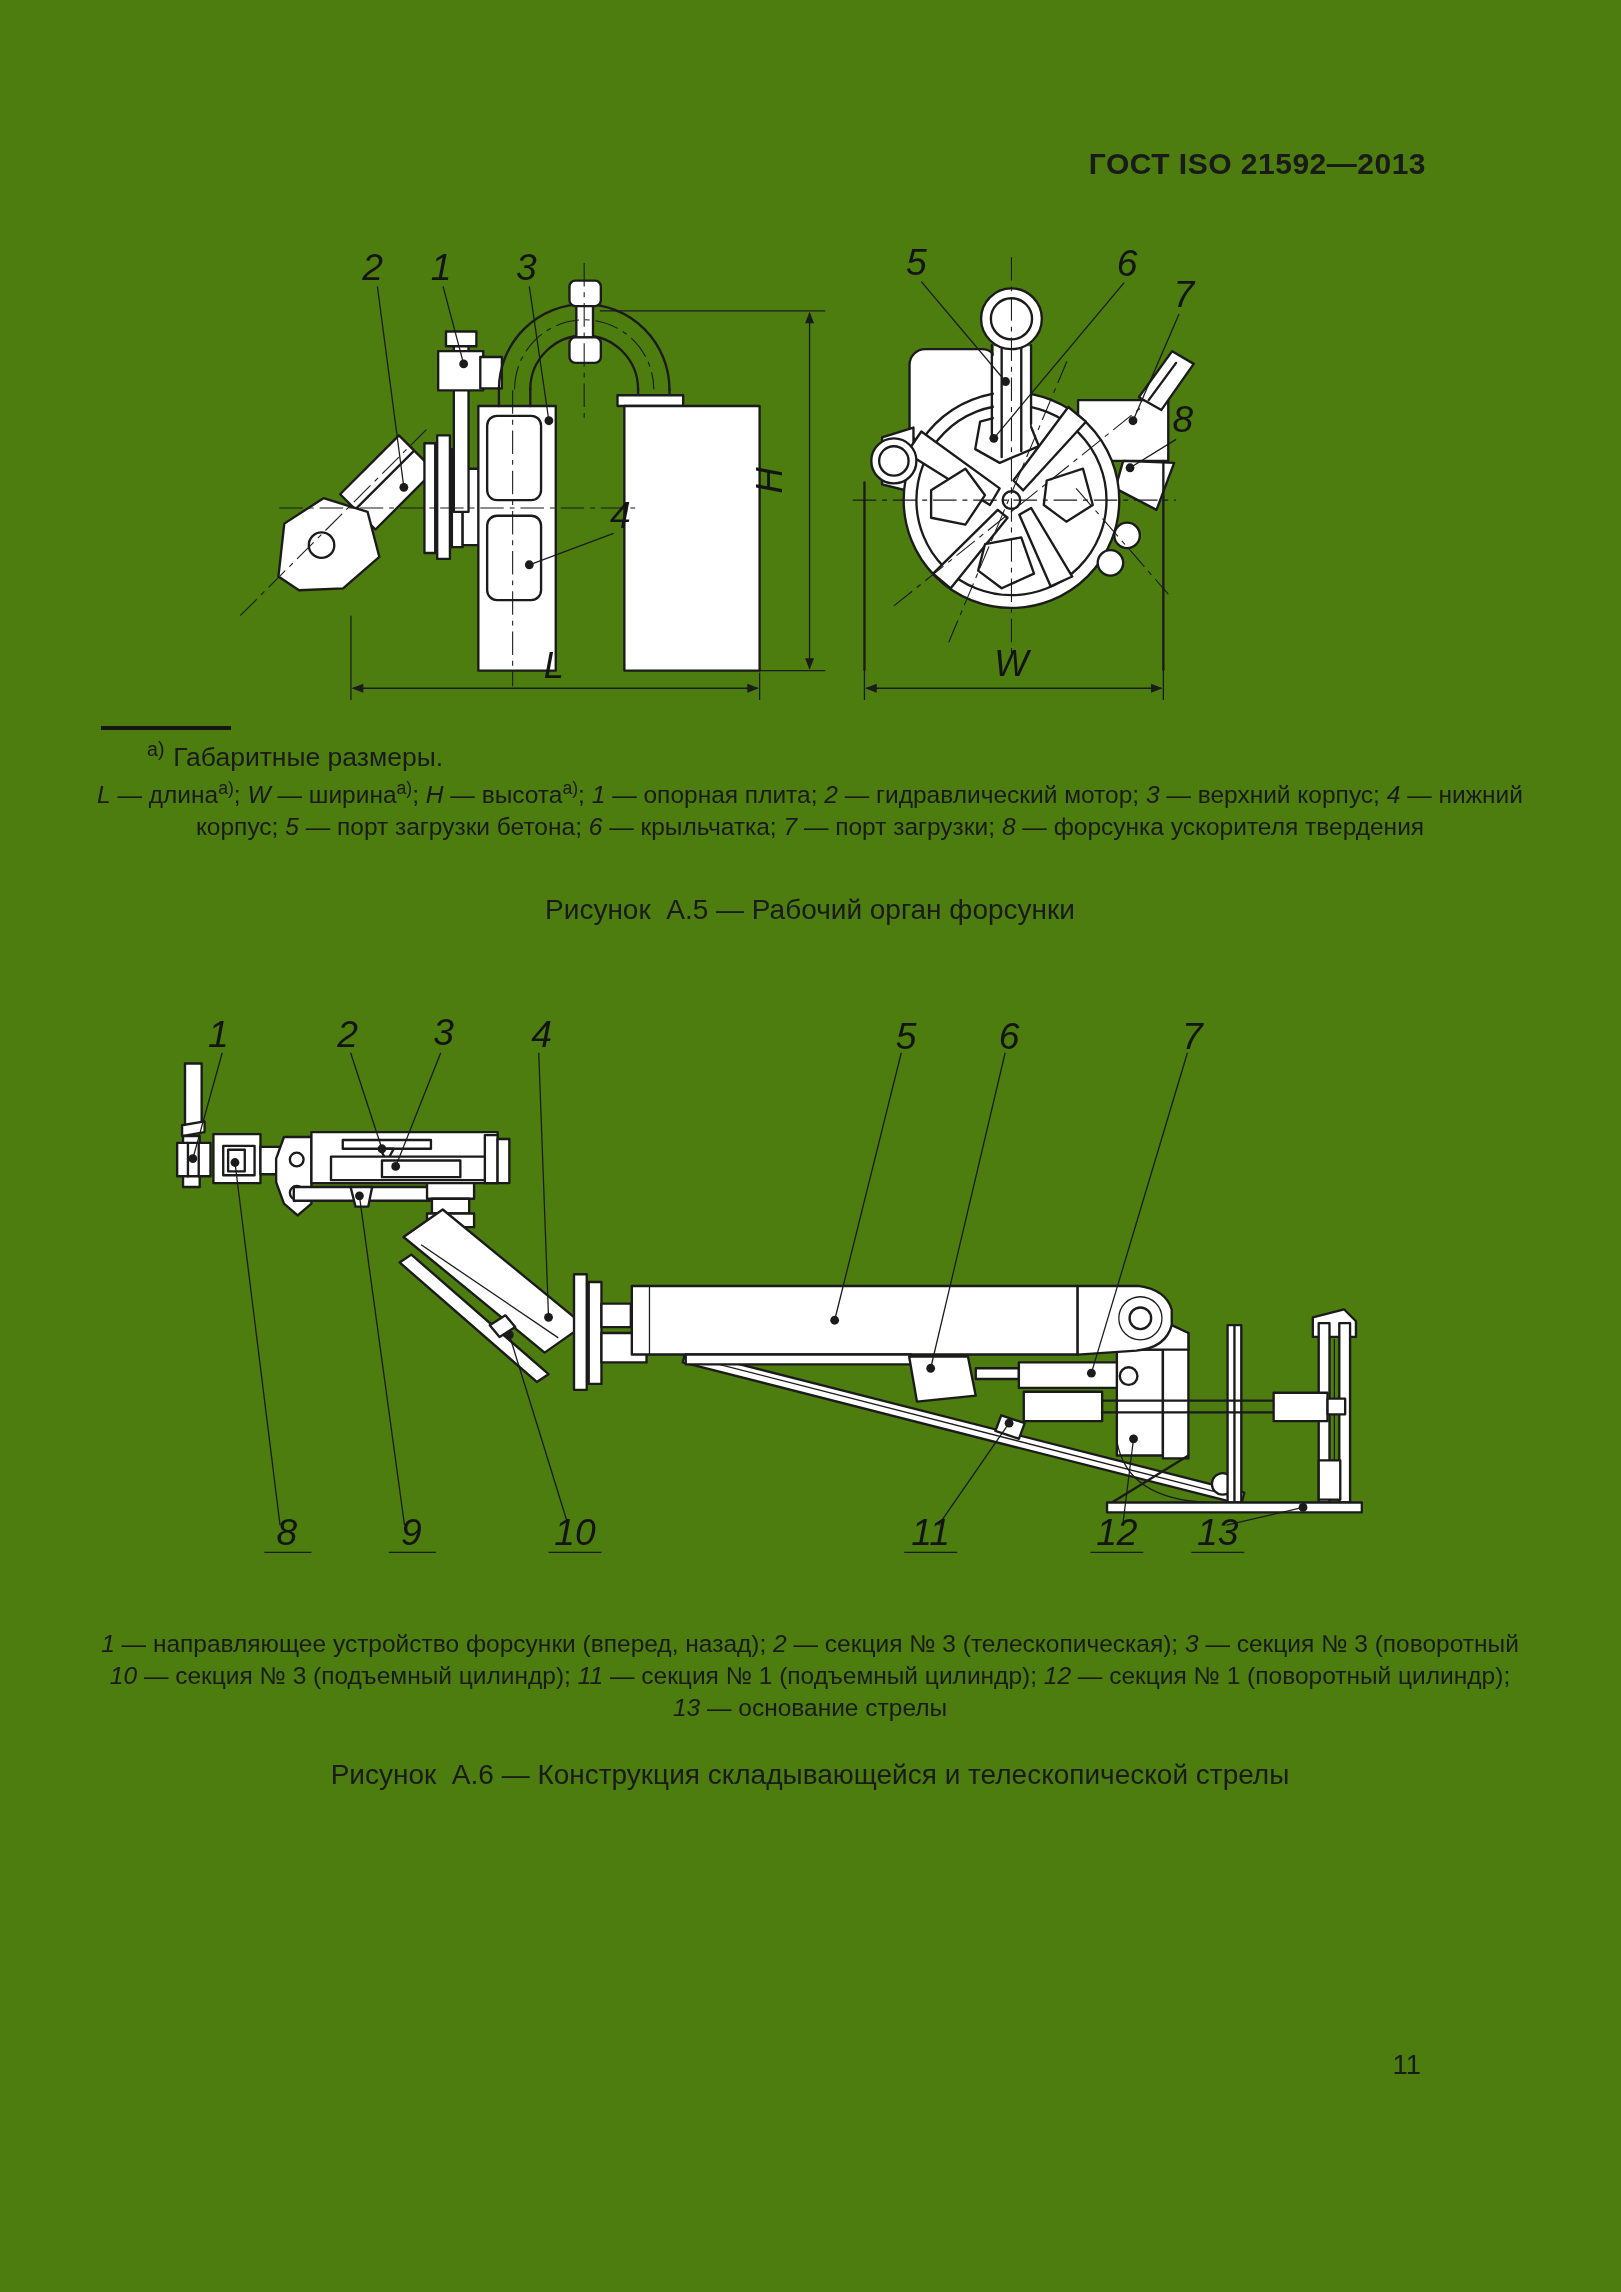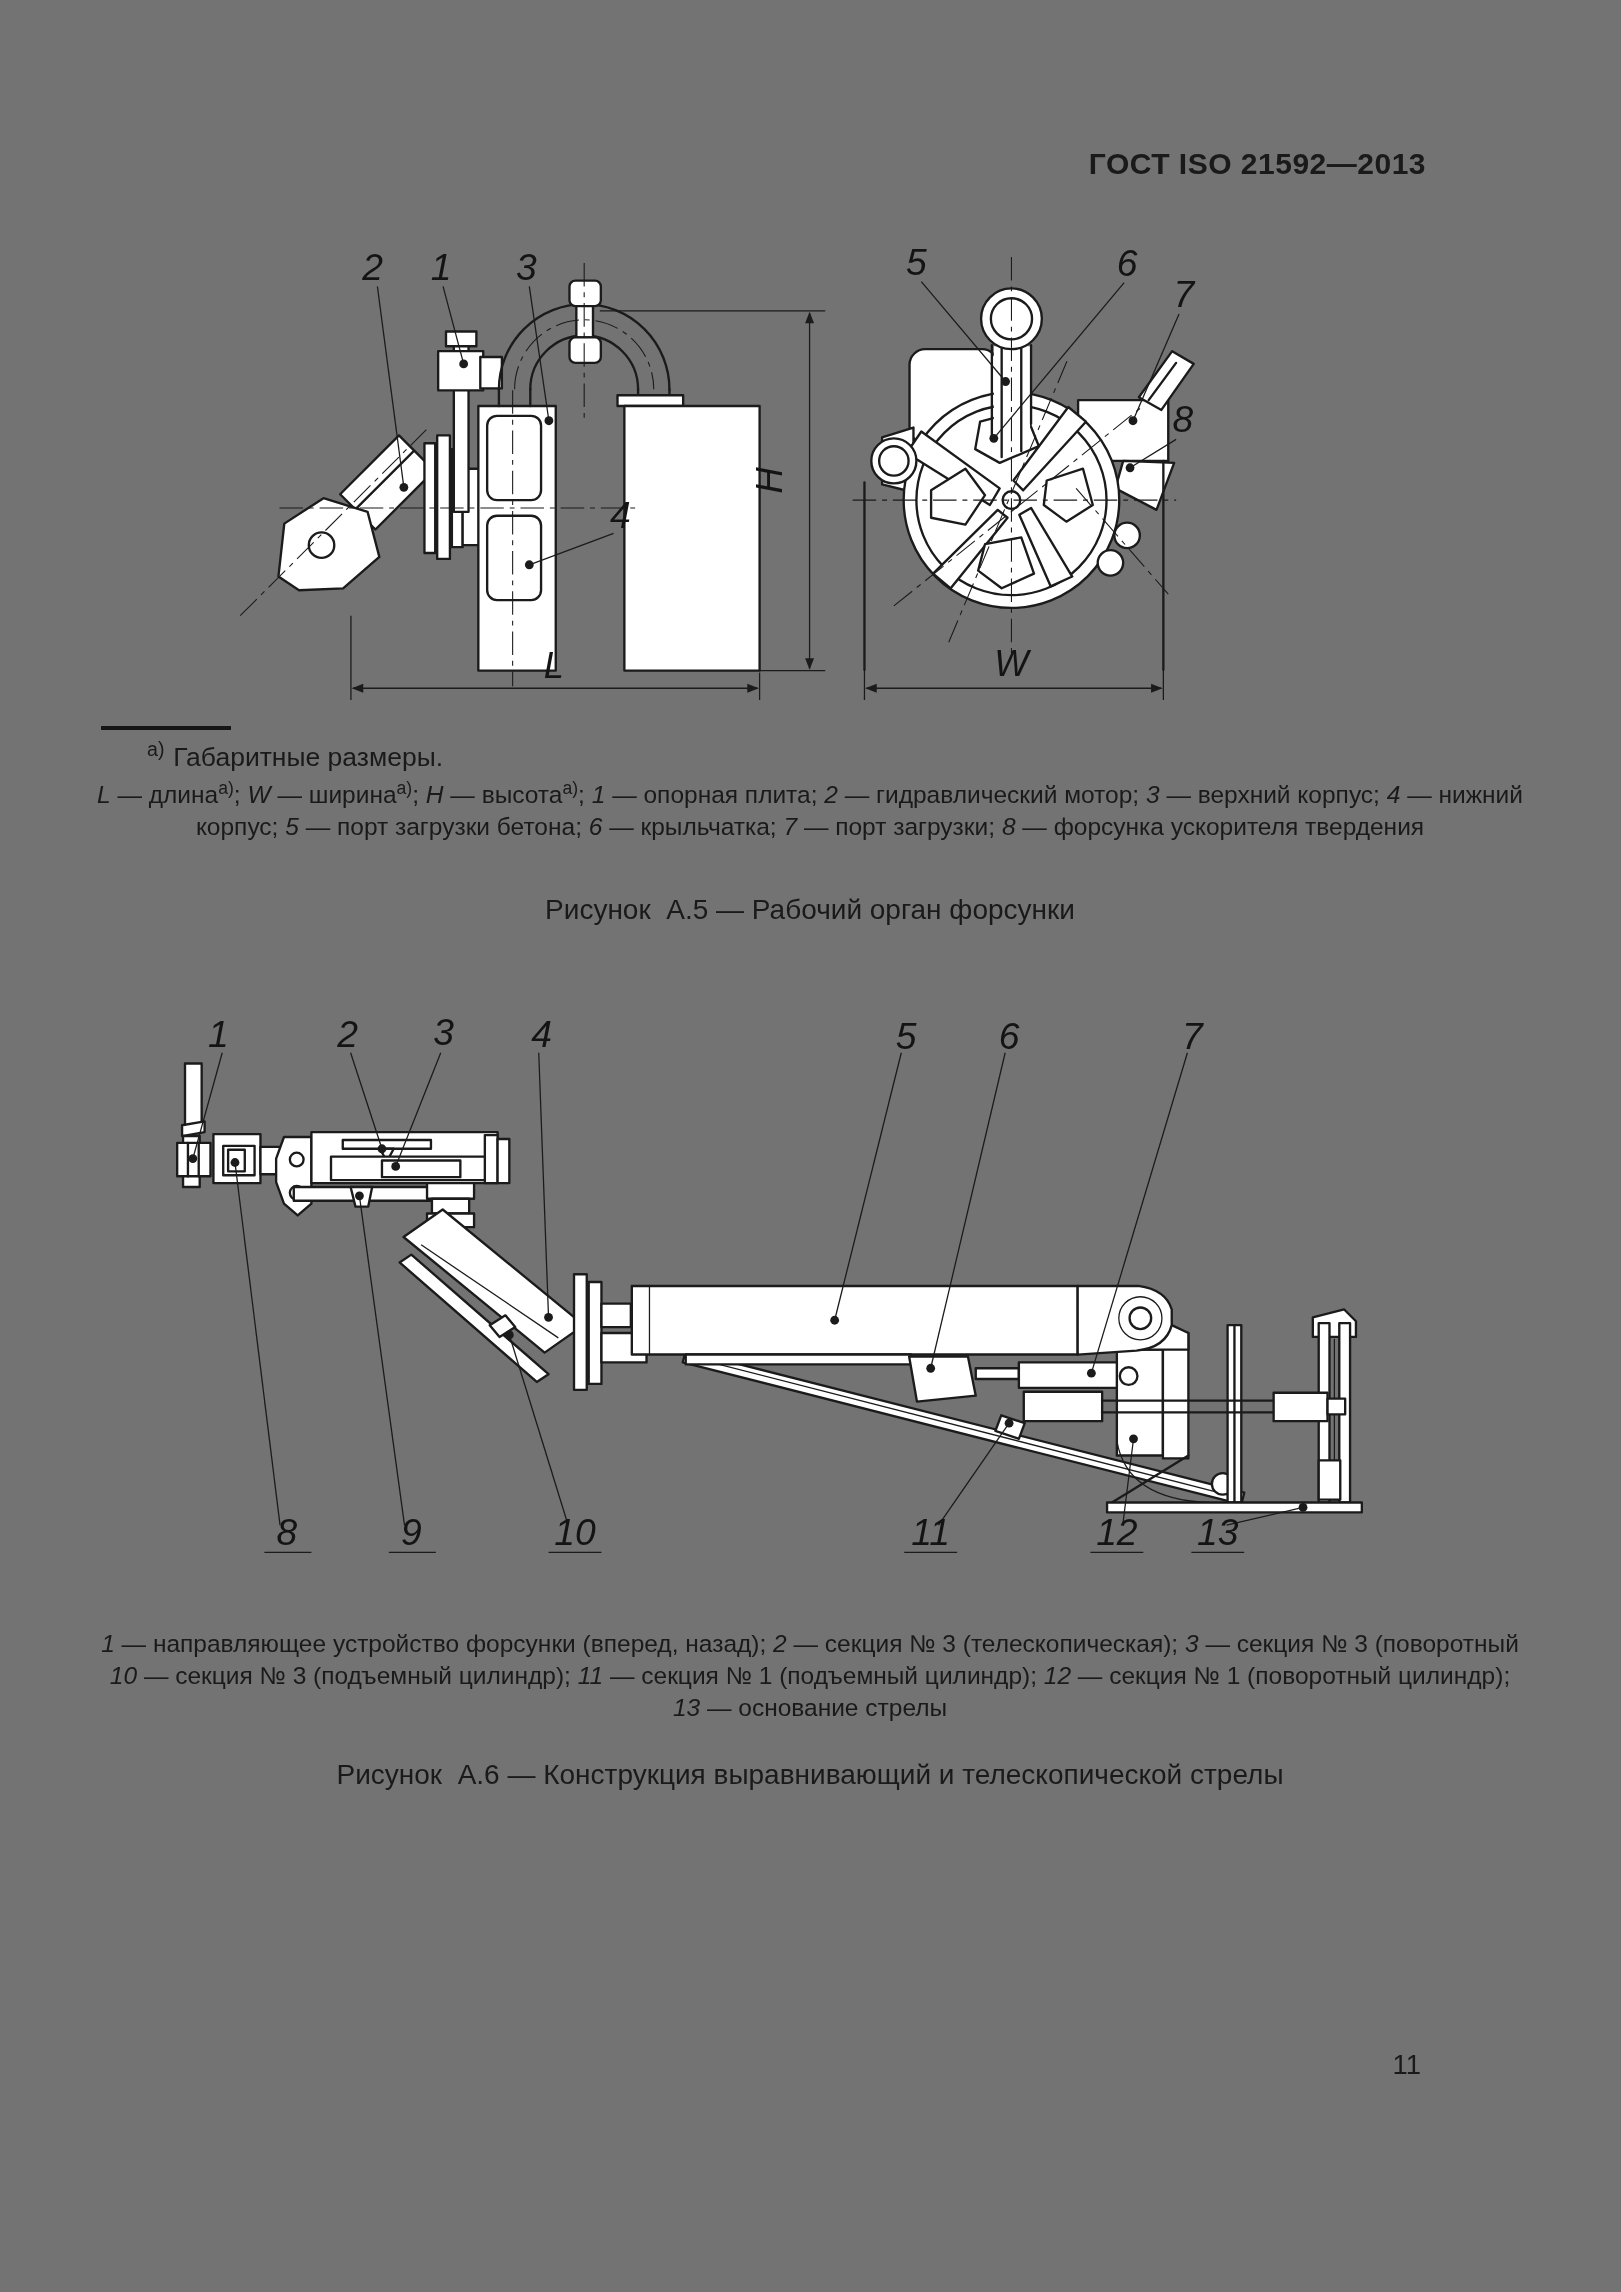--- a/index.html
+++ b/index.html
@@ -1,16 +1,16 @@
 <!DOCTYPE html>
 <html><head>
 <meta charset="utf-8">
 <style>
   html,body{margin:0;padding:0;background:#e8e8e8;}
-  #page{position:relative;width:1621px;height:2293px;background:#737373;
+  #page{position:relative;width:1621px;height:2293px;background:#4d7c0f;
         font-family:"Liberation Sans",sans-serif;color:#1a1a1a;overflow:hidden;}
   .abs{position:absolute;}
   #header{left:980px;top:147px;width:446px;text-align:right;
           font-size:30px;font-weight:bold;letter-spacing:0.5px;}
   #fn-rule{left:101px;top:726px;width:130px;height:3.9px;background:#161616;}
   #footnote{left:147px;top:738px;font-size:26.5px;text-align:right;}
   #footnote sup{font-size:19.6px;margin-right:8.8px;}
   .legend{left:78px;width:1464px;text-align:center;font-size:24.5px;line-height:32px;}
   #legend-a5{top:779px;}
   #legend-a6{top:1628px;}
@@ -328,18 +328,18 @@
       <text class="co" x="1243" y="1576">13</text>
     </g>
   </svg>
 
   <div id="legend-a6" class="legend abs">
     <div><span class="it">1</span><span> — направляющее устройство форсунки (вперед, назад); </span><span class="it">2</span><span> — секция № 3 (телескопическая); </span><span class="it">3</span><span> — секция № 3 (поворотный</span></div>
     <div><span class="it">10</span><span> — секция № 3 (подъемный цилиндр); </span><span class="it">11</span><span> — секция № 1 (подъемный цилиндр); </span><span class="it">12</span><span> — секция № 1 (поворотный цилиндр);</span></div>
     <div><span class="it">13</span><span> — основание стрелы</span></div>
   </div>
 
-  <div id="caption-a6" class="caption abs">Рисунок  А.6 — Конструкция выравнивающий и телескопической стрелы</div>
+  <div id="caption-a6" class="caption abs">Рисунок  А.6 — Конструкция складывающейся и телескопической стрелы</div>
 
   <div id="pagenum" class="abs">11</div>
 
 </div>
 
 
 </body></html>

